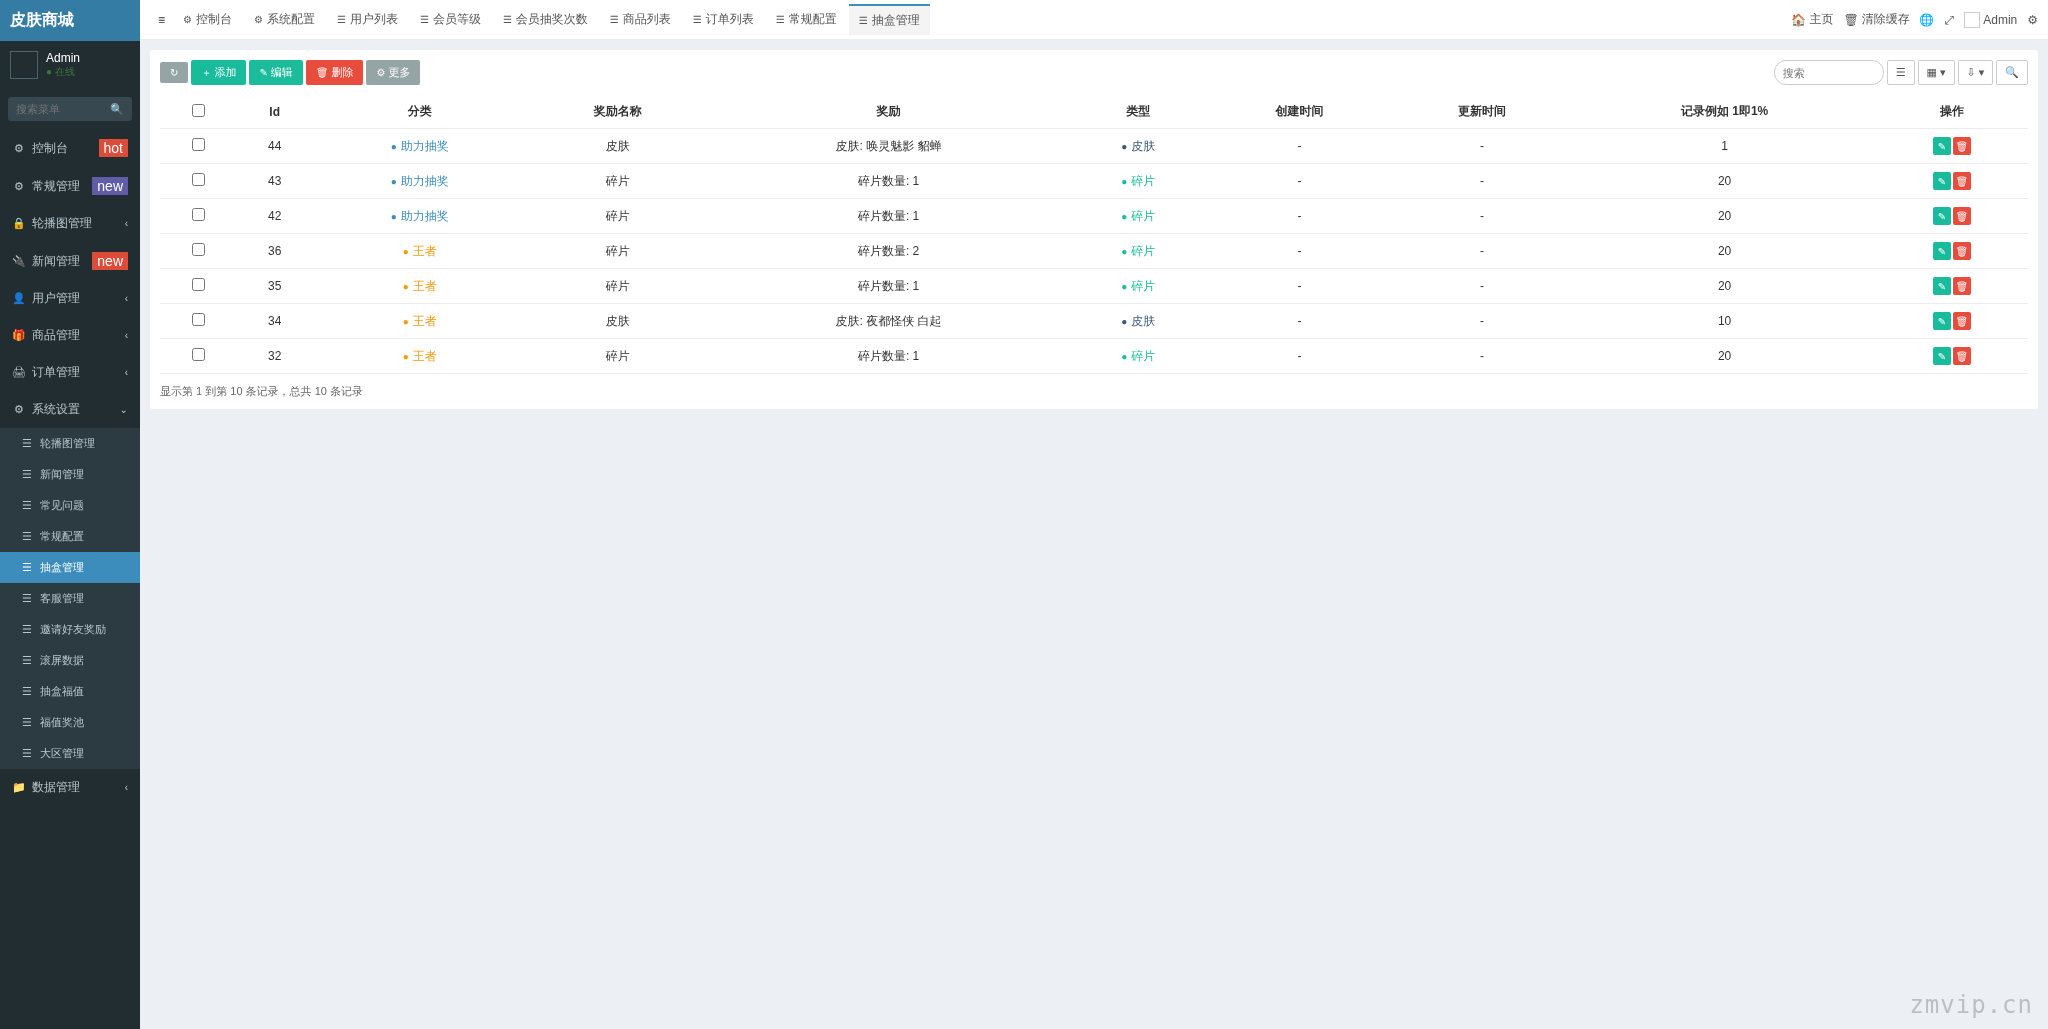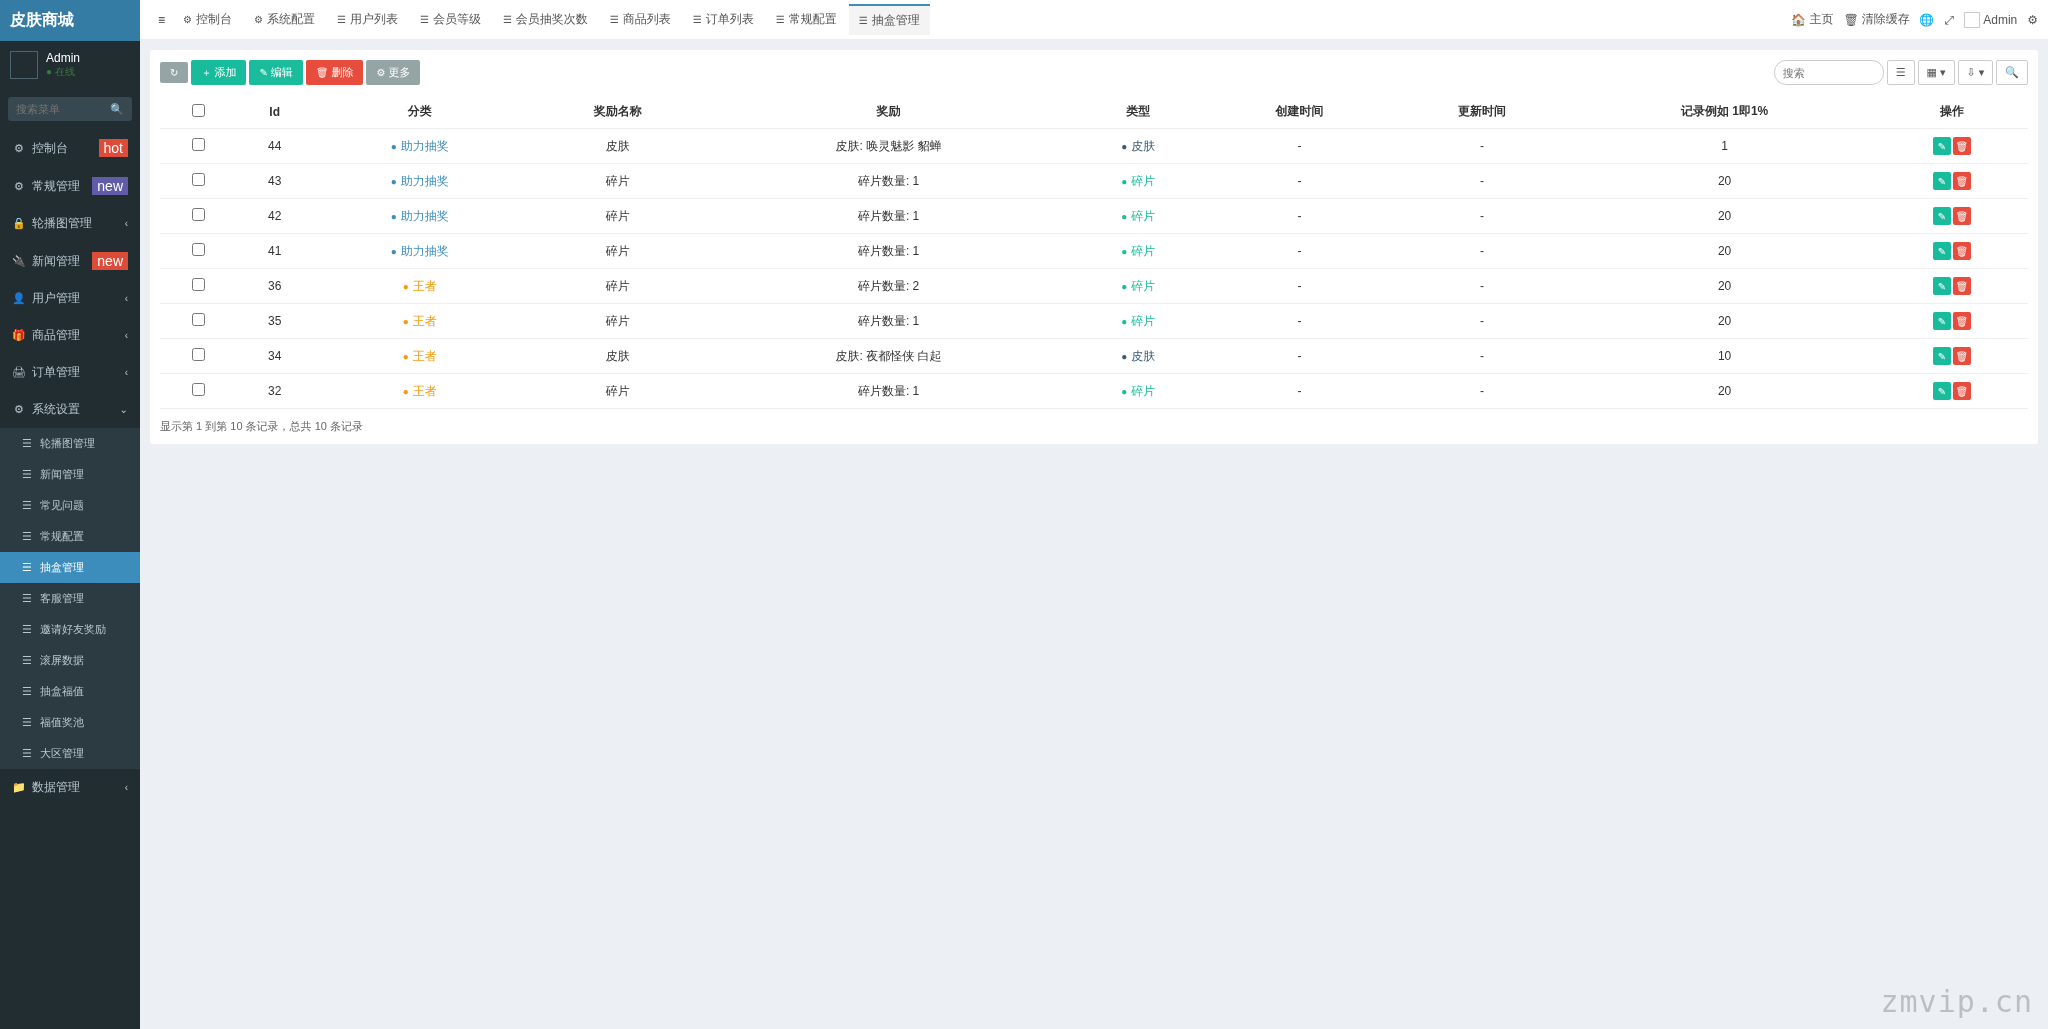--- a/index.html
+++ b/index.html
@@ -58,21 +58,21 @@
 .cat-blue{color:#3c8dbc}
 .cat-orange{color:#f39c12}
 .type::before{content:"●";font-size:10px;margin-right:4px}
 .type-skin{color:#3c5a78}
 .type-frag{color:#1abc9c}
 .row-actions{display:flex;gap:2px;justify-content:center}
 .row-btn{width:18px;height:18px;border:none;border-radius:2px;color:#fff;cursor:pointer;font-size:10px;display:flex;align-items:center;justify-content:center}
 .row-edit{background:#18bc9c}
 .row-del{background:#e74c3c}
 .footer-info{margin-top:10px;font-size:11px;color:#666}
-.watermark{position:fixed;bottom:10px;right:15px;font-size:30px;color:rgba(100,100,100,0.35);font-family:monospace;letter-spacing:1px}
+.watermark{position:fixed;bottom:10px;right:15px;font-size:24px;color:rgba(100,100,100,0.35);font-family:monospace;letter-spacing:1px}
 input[type=checkbox]{cursor:pointer}
 </style>
 </head>
 <body>
 
 <div class="wrapper">
   <aside class="sidebar">
     <div class="logo">皮肤商城</div>
     <div class="user-panel">
       <div class="user-avatar"></div>
@@ -367,37 +367,20 @@
     <td>20</td>
     <td>
                   <div class="row-actions">
       <button class="row-btn row-edit">✎</button>
       <button class="row-btn row-del">🗑</button>
     </div>
                 </td>
               </tr>
               <tr>
     <td><input type="checkbox" style=""></td>
-    <td>41</td>
-    <td><span class="cat cat-blue">助力抽奖</span></td>
-    <td>碎片</td>
-    <td>碎片数量: 1</td>
-    <td><span class="type type-frag">碎片</span></td>
-    <td>-</td>
-    <td>-</td>
-    <td>20</td>
-    <td>
-                  <div class="row-actions">
-      <button class="row-btn row-edit">✎</button>
-      <button class="row-btn row-del">🗑</button>
-    </div>
-                </td>
-              </tr>
-              <tr>
-    <td><input type="checkbox" style=""></td>
     <td>36</td>
     <td><span class="cat cat-orange">王者</span></td>
     <td>碎片</td>
     <td>碎片数量: 2</td>
     <td><span class="type type-frag">碎片</span></td>
     <td>-</td>
     <td>-</td>
     <td>20</td>
     <td>
                   <div class="row-actions">

